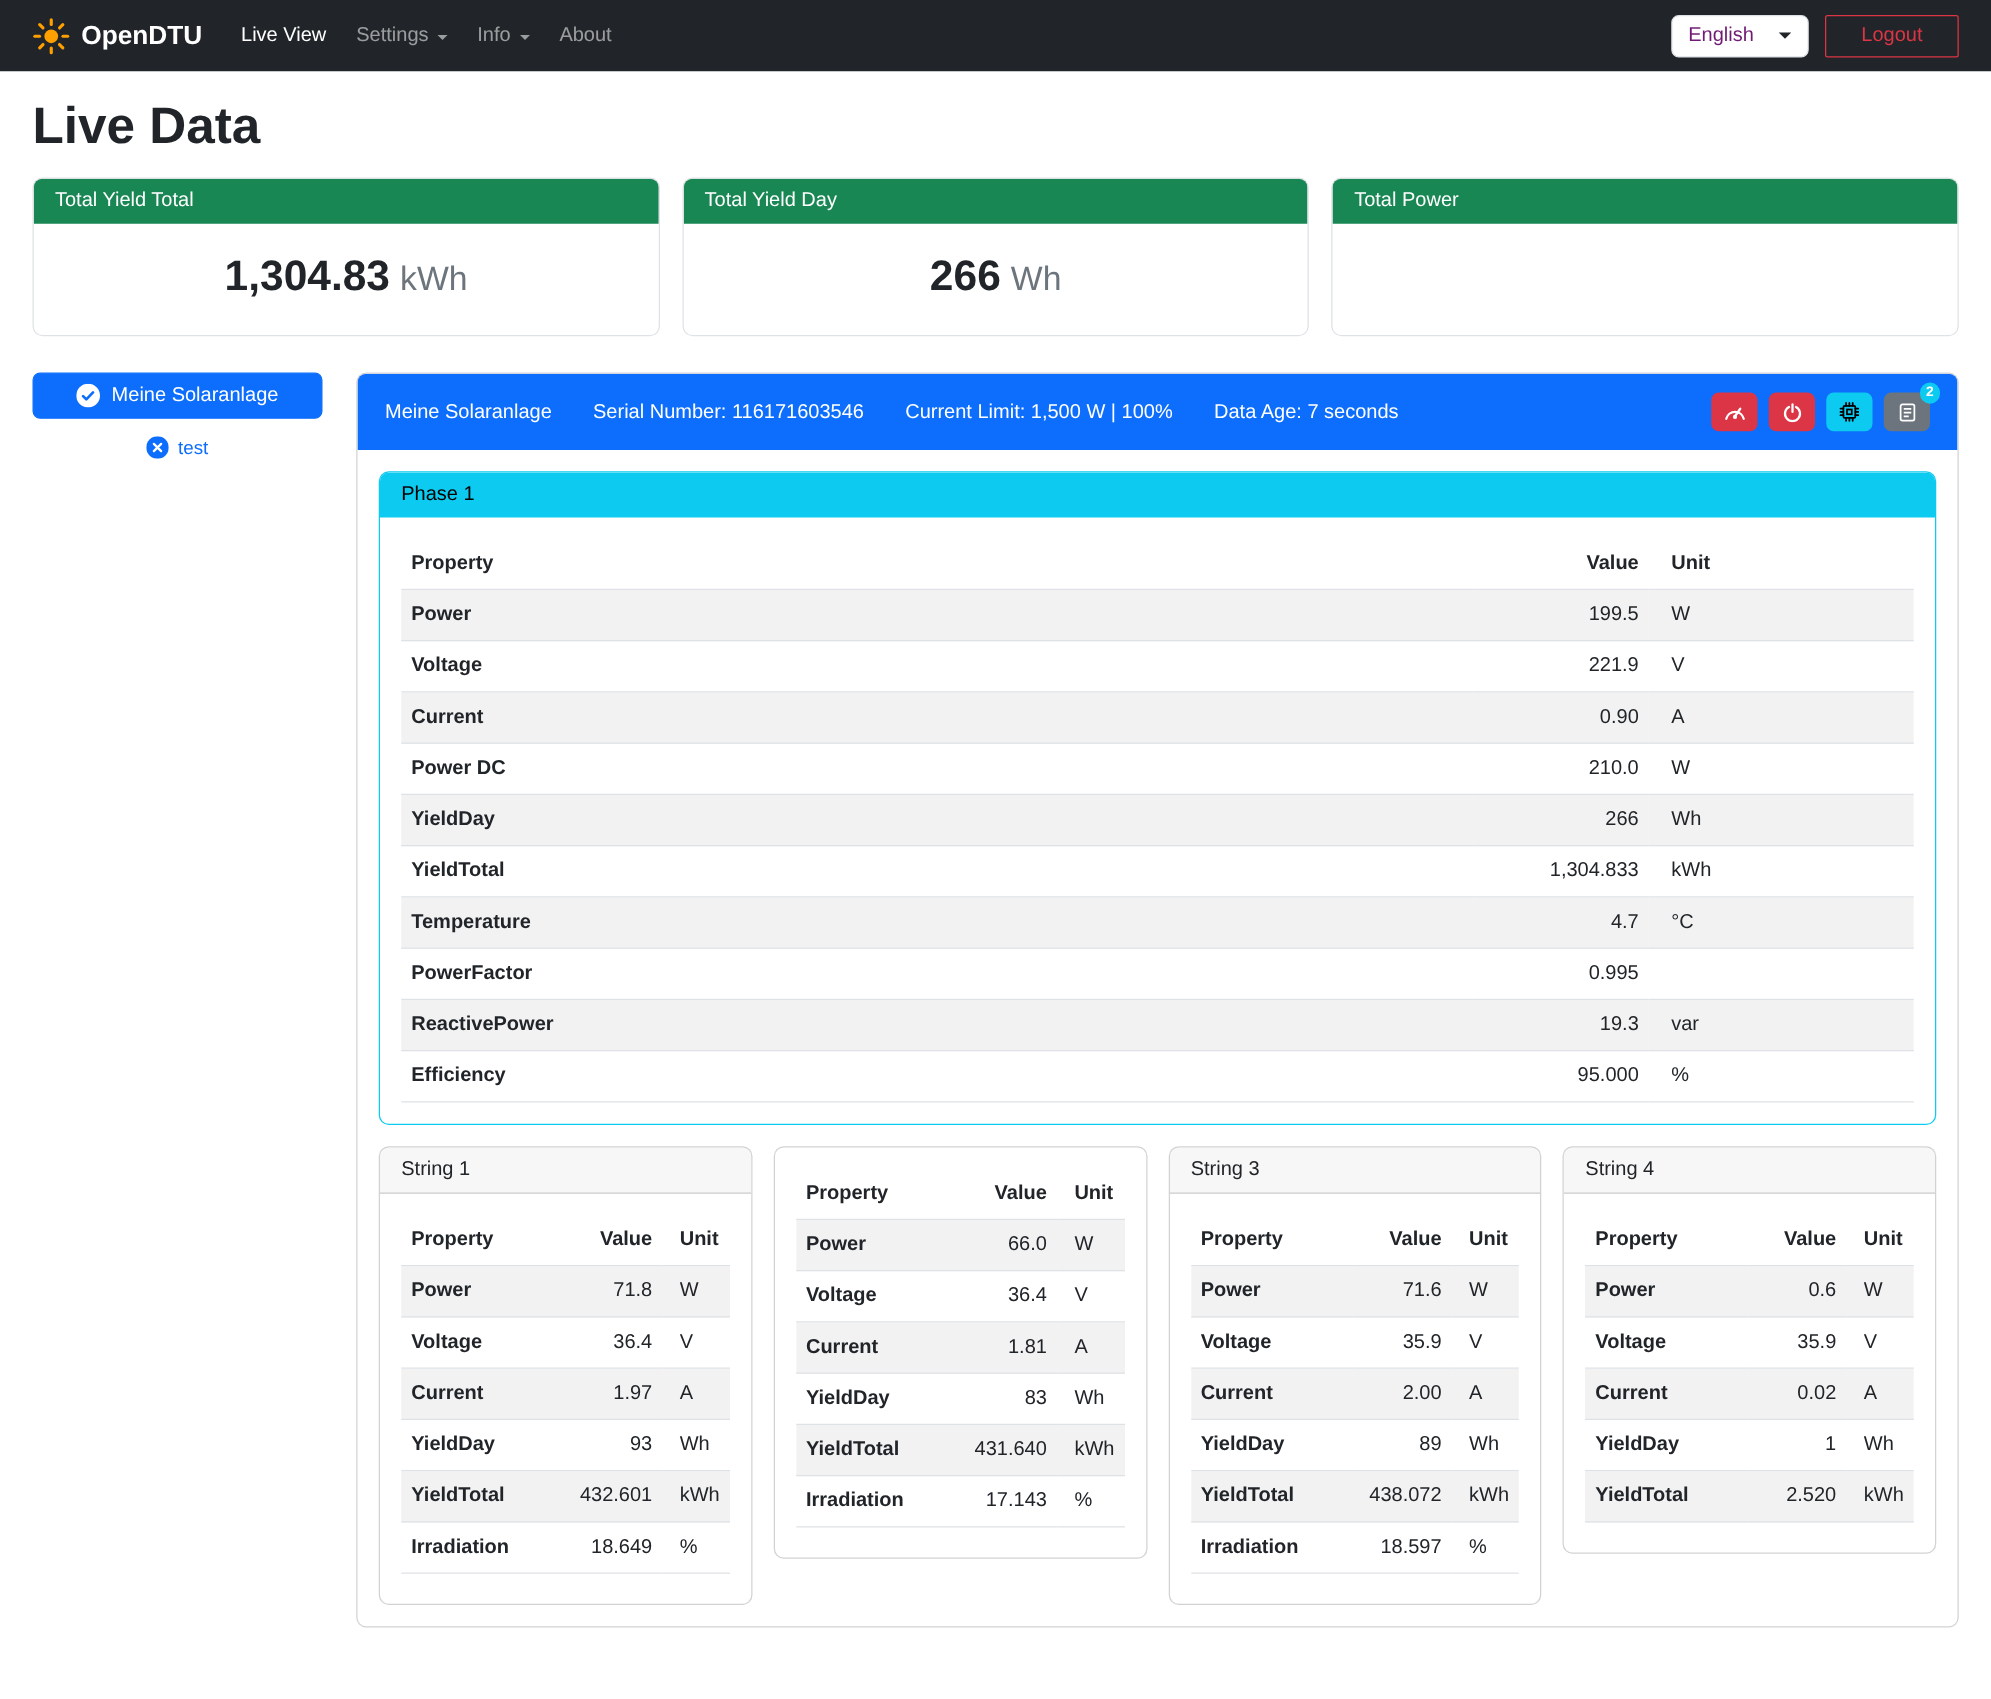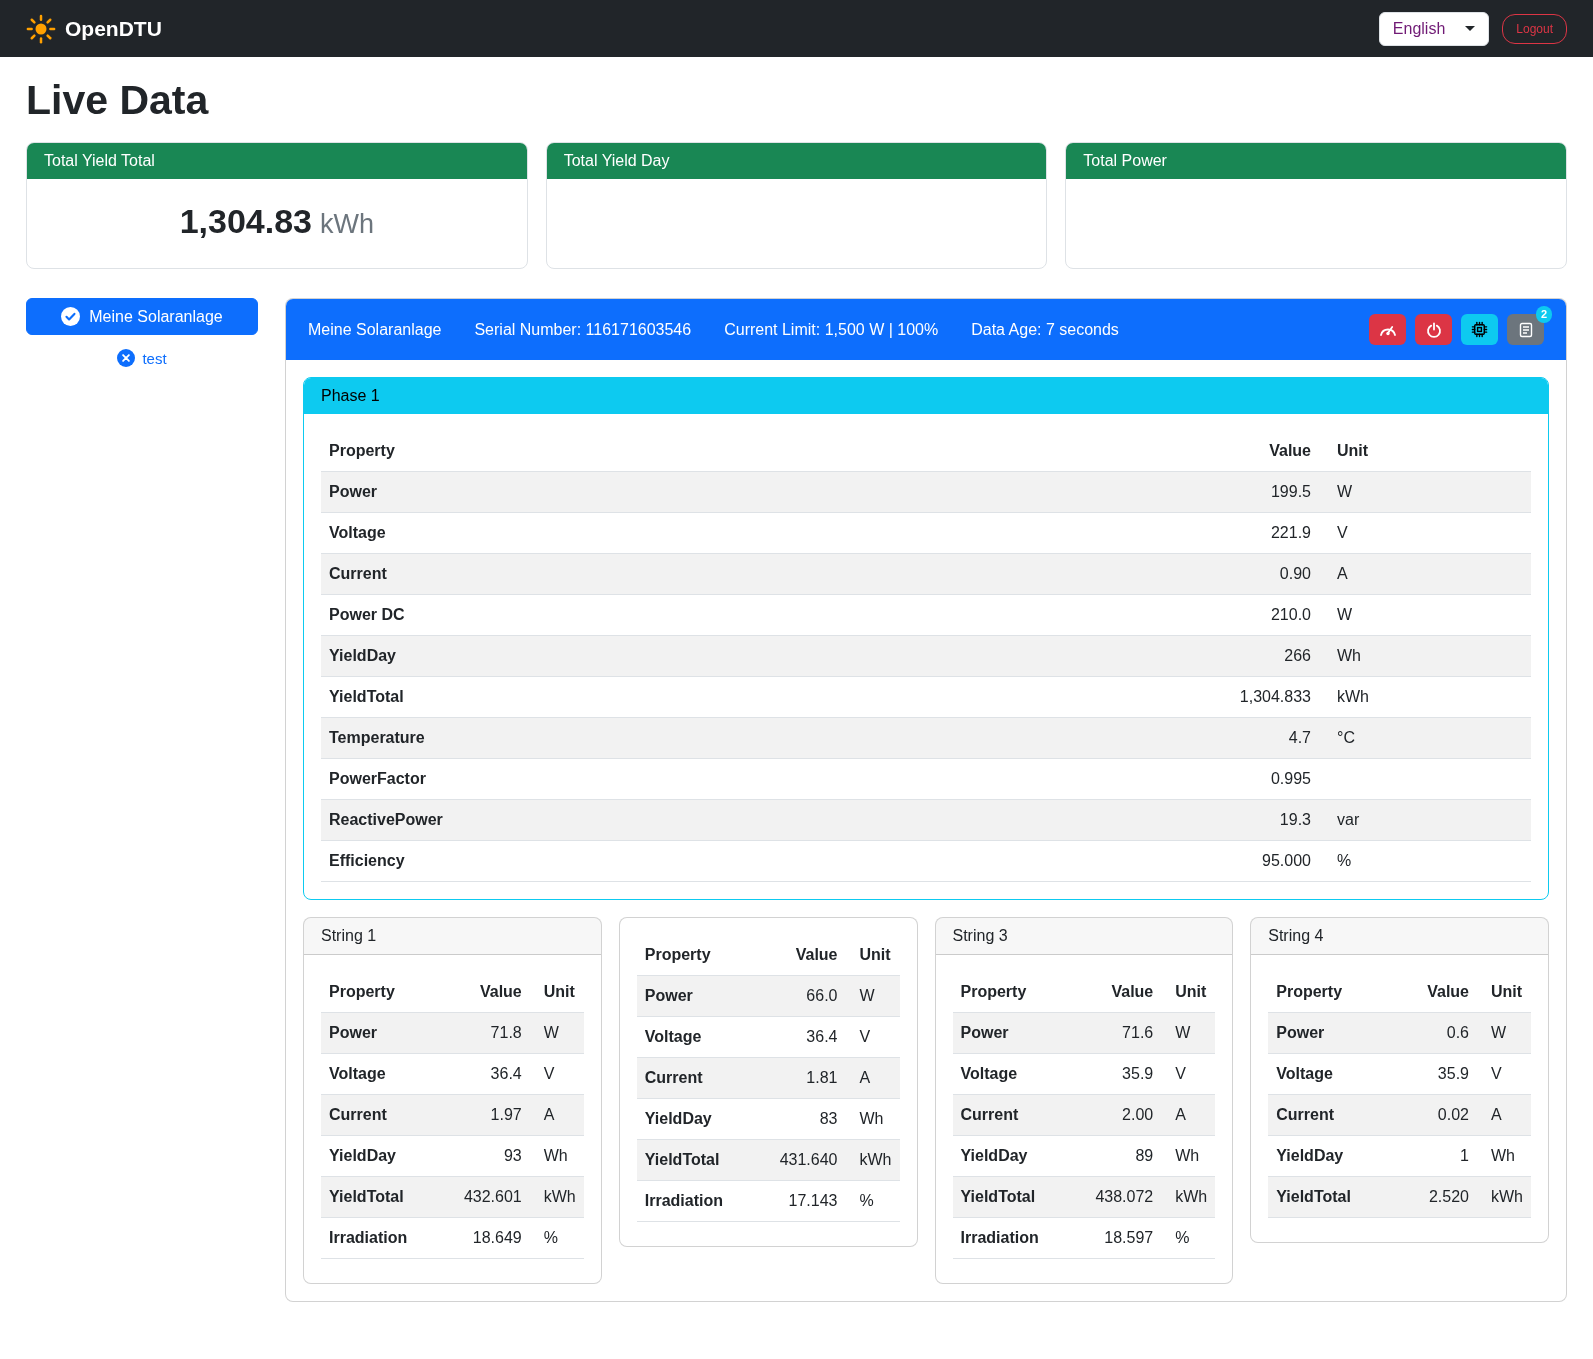--- a/index.html
+++ b/index.html
@@ -27,21 +27,21 @@
   .caret { width:0; height:0; border-left:4px solid transparent; border-right:4px solid transparent; border-top:4px solid currentColor; margin-top:3px; }
   .nav-right { margin-left:auto; display:flex; align-items:center; gap:13px; }
   .lang-select {
     background:#fff; border:1px solid #dee2e6; border-radius:6px;
     padding:7px 13px; display:flex; align-items:center; gap:20px;
     color:#701a75; cursor:pointer;
   }
   .sel-caret { width:0; height:0; border-left:5px solid transparent; border-right:5px solid transparent; border-top:5px solid #212529; }
   .logout-btn {
     background:transparent; border:1px solid #dc3545; color:#dc3545;
-    border-radius:13px; padding:7px 13px; font-size:12px; cursor:pointer;
+    border-radius:2px; padding:7px 28px; font-size:16px; cursor:pointer;
     font-family:inherit;
   }
 
   
   .content { padding:20px 26px 28px; }
   .page-title { font-size:41px; font-weight:700; margin-bottom:18px; }
 
   .summary-row { display:flex; gap:18px; margin-bottom:29px; }
   .scard { flex:1; border:1px solid #dee2e6; border-radius:8px; overflow:hidden; background:#fff; }
   .scard-header { background:#198754; color:#fff; padding:9px 17px; font-size:16px; }
@@ -122,20 +122,36 @@
           <line x1="19.5" y1="12" x2="22.5" y2="12"></line>
         <line x1="4.6" y1="4.6" x2="6.7" y2="6.7"></line>
           <line x1="17.3" y1="17.3" x2="19.4" y2="19.4"></line>
         <line x1="4.6" y1="19.4" x2="6.7" y2="17.3"></line>
           <line x1="17.3" y1="6.7" x2="19.4" y2="4.6"></line>
       </g>
       <circle cx="12" cy="12" r="4.4" fill="#ffa000"></circle>
     </svg>
     <span>OpenDTU</span>
   </div>
+  <div class="nav-links">
+    <a class="nav-link active">
+      <span>Live View</span>
+    </a>
+    <a class="nav-link">
+      <span>Settings</span>
+      <span class="caret"></span>
+    </a>
+    <a class="nav-link">
+      <span>Info</span>
+      <span class="caret"></span>
+    </a>
+    <a class="nav-link">
+      <span>About</span>
+    </a>
+  </div>
   <div class="nav-right">
     <div class="lang-select">
       <span>English</span>
       <span class="sel-caret"></span>
     </div>
     <button class="logout-btn">Logout</button>
   </div>
 </nav>
 
 <main class="content">
@@ -143,20 +159,23 @@
 
   <div class="summary-row">
     <div class="scard">
       <div class="scard-header">Total Yield Total</div>
       <div class="scard-body">
         <span class="big-value">1,304.83</span><span class="big-unit">kWh</span>
       </div>
     </div>
     <div class="scard">
       <div class="scard-header">Total Yield Day</div>
+      <div class="scard-body">
+        <span class="big-value">266</span><span class="big-unit">Wh</span>
+      </div>
     </div>
     <div class="scard">
       <div class="scard-header">Total Power</div>
     </div>
   </div>
 
   <div class="content-row">
 
     <aside class="sidebar">
       <button class="inverter-btn">

